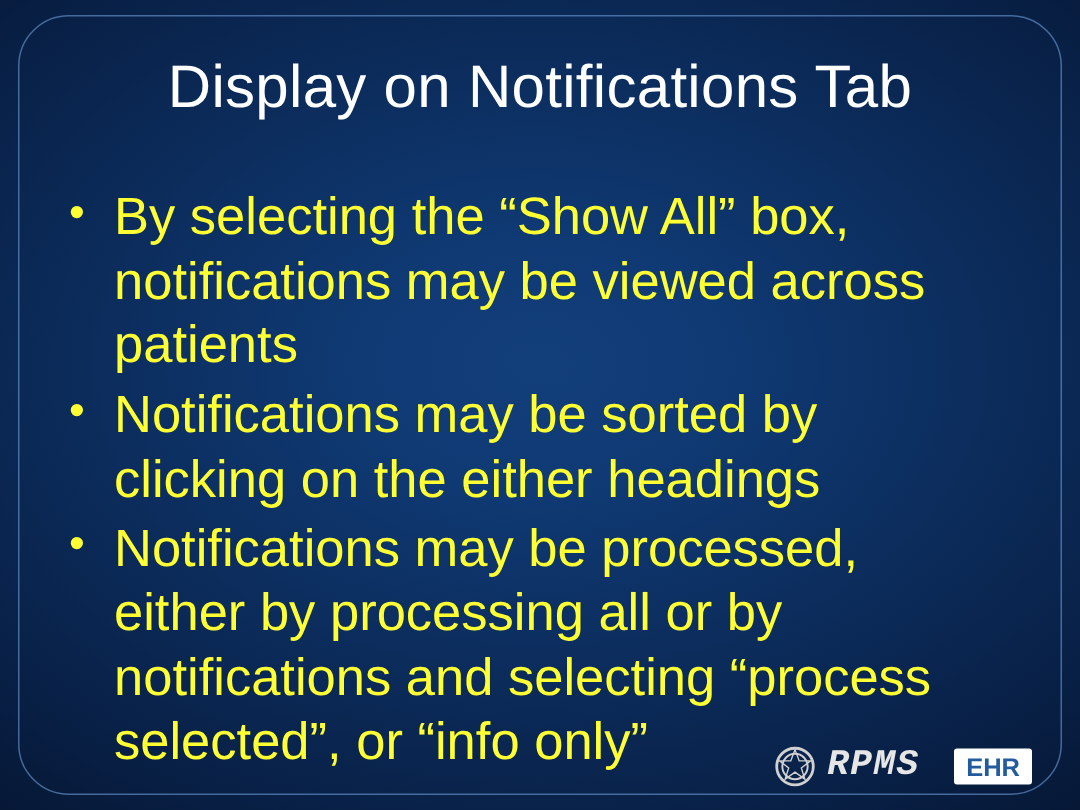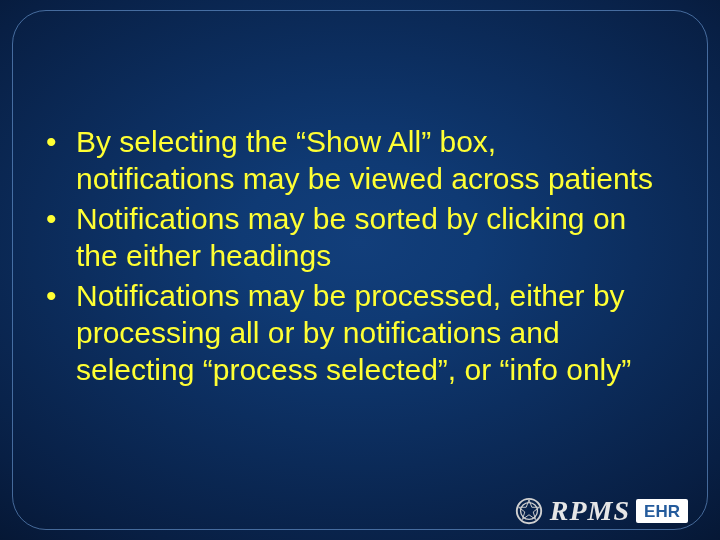--- a/index.html
+++ b/index.html
@@ -43,21 +43,21 @@
     font-size: 40px;
     font-weight: 400;
     letter-spacing: 0.2px;
   }
   .body {
     position: absolute;
     top: 124px;
     left: 42px;
     right: 60px;
     color: #ffff33;
-    font-size: 30px;
+    font-size: 35px;
     line-height: 1.22;
   }
   ul.bullets {
     list-style: none;
     padding: 0;
     margin: 0;
   }
   ul.bullets > li {
     position: relative;
     padding-left: 34px;
@@ -81,44 +81,45 @@
     gap: 6px;
   }
   .rpms-mark {
     width: 30px;
     height: 30px;
     position: relative;
   }
   .rpms-mark svg { width: 30px; height: 30px; }
   .rpms-text {
     color: #e6e6e6;
-    font-family: Liberation Serif, serif;
+    font-family: Liberation Mono, monospace;
     font-style: italic;
     font-weight: 700;
-    font-size: 28px;
+    font-size: 24px;
     letter-spacing: 1px;
     line-height: 1;
   }
   .ehr-badge {
     background: #ffffff;
     color: #245b9c;
     font-weight: 700;
     font-size: 17px;
     padding: 4px 8px 3px 8px;
     border-radius: 2px;
-    margin-left: 0;
+    margin-left: 17px;
     line-height: 1;
   }
 </style>
 </head>
 <body>
 
 <div class="slide">
   <div class="frame"></div>
 
+  <div class="title">Display on Notifications Tab</div>
 
   <div class="body">
     <ul class="bullets">
       <li><span>By selecting the “Show All” box, notifications may be viewed across patients</span></li>
       <li><span>Notifications may be sorted by clicking on the either headings</span></li>
       <li><span>Notifications may be processed, either by processing all or by notifications and selecting “process selected”, or “info only”</span></li>
     </ul>
   </div>
 
   <div class="logo">

